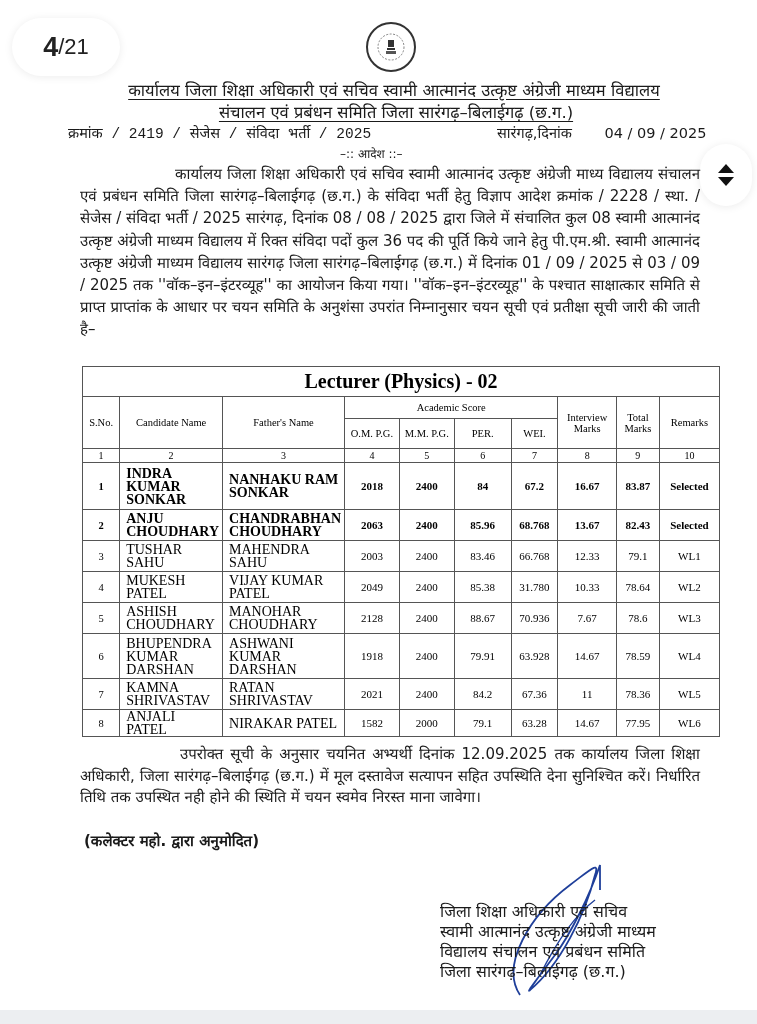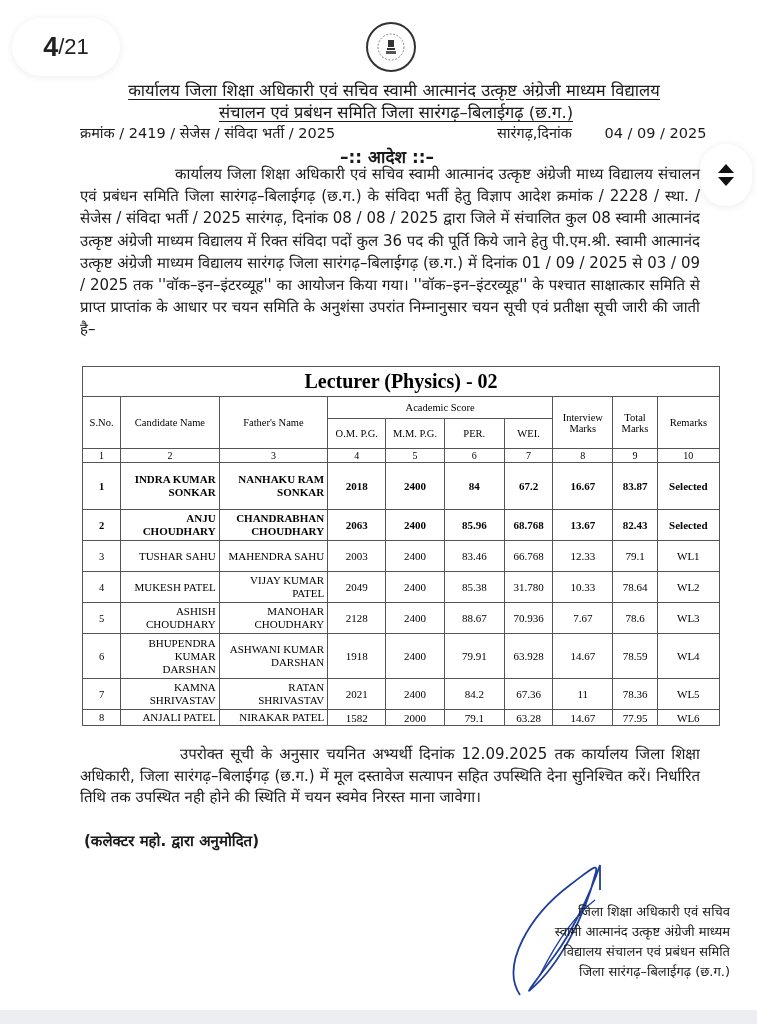--- a/index.html
+++ b/index.html
@@ -32,56 +32,56 @@
   .tri-down { width: 0; height: 0; border-left: 8px solid transparent; border-right: 8px solid transparent; border-top: 9px solid #111; }
 
   .header-title {
     position: absolute; left: 96px; width: 600px; text-align: center;
     font-size: 16.5px; text-decoration: underline; text-underline-offset: 3px; white-space: nowrap;
   }
   .ht1 { top: 78px; left: 94px; width: 600px; }
   .ht2 { top: 100px; left: 196px; width: 400px; }
 
   .ref-line { position: absolute; top: 122px; font-size: 14.5px; white-space: nowrap; }
-  .ref-left { left: 80px; }
+  .ref-left { left: 68px; font-family: Liberation Mono, monospace; }
   .ref-right { left: 497px; }
   .ref-right .date { margin-left: 28px; }
 
-  .order-heading { position: absolute; top: 145px; left: 340px; font-size: 17px; font-weight: bold; white-space: nowrap; }
+  .order-heading { position: absolute; top: 145px; left: 340px; font-size: 12px; font-weight: normal; white-space: nowrap; }
 
   .para {
     position: absolute; left: 80px; width: 620px; font-size: 15px; line-height: 22.2px;
     text-align: justify; text-align-last: left;
   }
   .para1 { top: 163px; text-indent: 95px; }
   .para2 { top: 744px; text-indent: 100px; line-height: 21.5px; }
   .approval { position: absolute; left: 84px; top: 830px; font-size: 15px; font-weight: bold; }
 
   .signature-block {
-    position: absolute; left: 440px; top: 902px; width: 290px; text-align: right;
-    font-size: 13px; line-height: 20px;
+    position: absolute; left: 440px; top: 902px; width: 290px; text-align: left;
+    font-size: 16px; line-height: 20px;
   }
   .sign-scribble { position: absolute; left: 500px; top: 855px; width: 120px; height: 150px; pointer-events: none; }
 
   .bottom-bar { position: absolute; left: 0; top: 1010px; width: 757px; height: 14px; background: #eceef1; }
 
   
   .merit-table {
     position: absolute; left: 82px; top: 366px; width: 638px;
     border-collapse: collapse; font-family: "Liberation Serif", serif; color: #000000;
   }
   .merit-table td, .merit-table th {
     border: 1px solid #555; text-align: center; vertical-align: middle;
     font-size: 10.5px; font-weight: normal; padding: 0 3px;
   }
   .merit-table .title-cell { font-size: 20px; font-weight: bold; height: 30px; }
   .merit-table .hdr { height: 22px; }
   .merit-table .hdr2 { height: 30px; line-height: 12px; }
   .merit-table .numrow td { height: 14px; font-size: 10px; line-height: 11px; }
-  .merit-table td.name { text-align: right; padding-left: 6px; font-size: 11px; line-height: 13px; }
+  .merit-table td.name { text-align: left; padding-left: 6px; font-size: 14px; line-height: 13px; }
   .merit-table tr.bold td { font-weight: bold; }
   .merit-table td.val { font-size: 11px; }
 </style>
 </head>
 <body>
 
 <div class="page-counter">
   <span class="cur">4</span>
     <span class="sep">/</span>
     <span class="tot">21</span>

